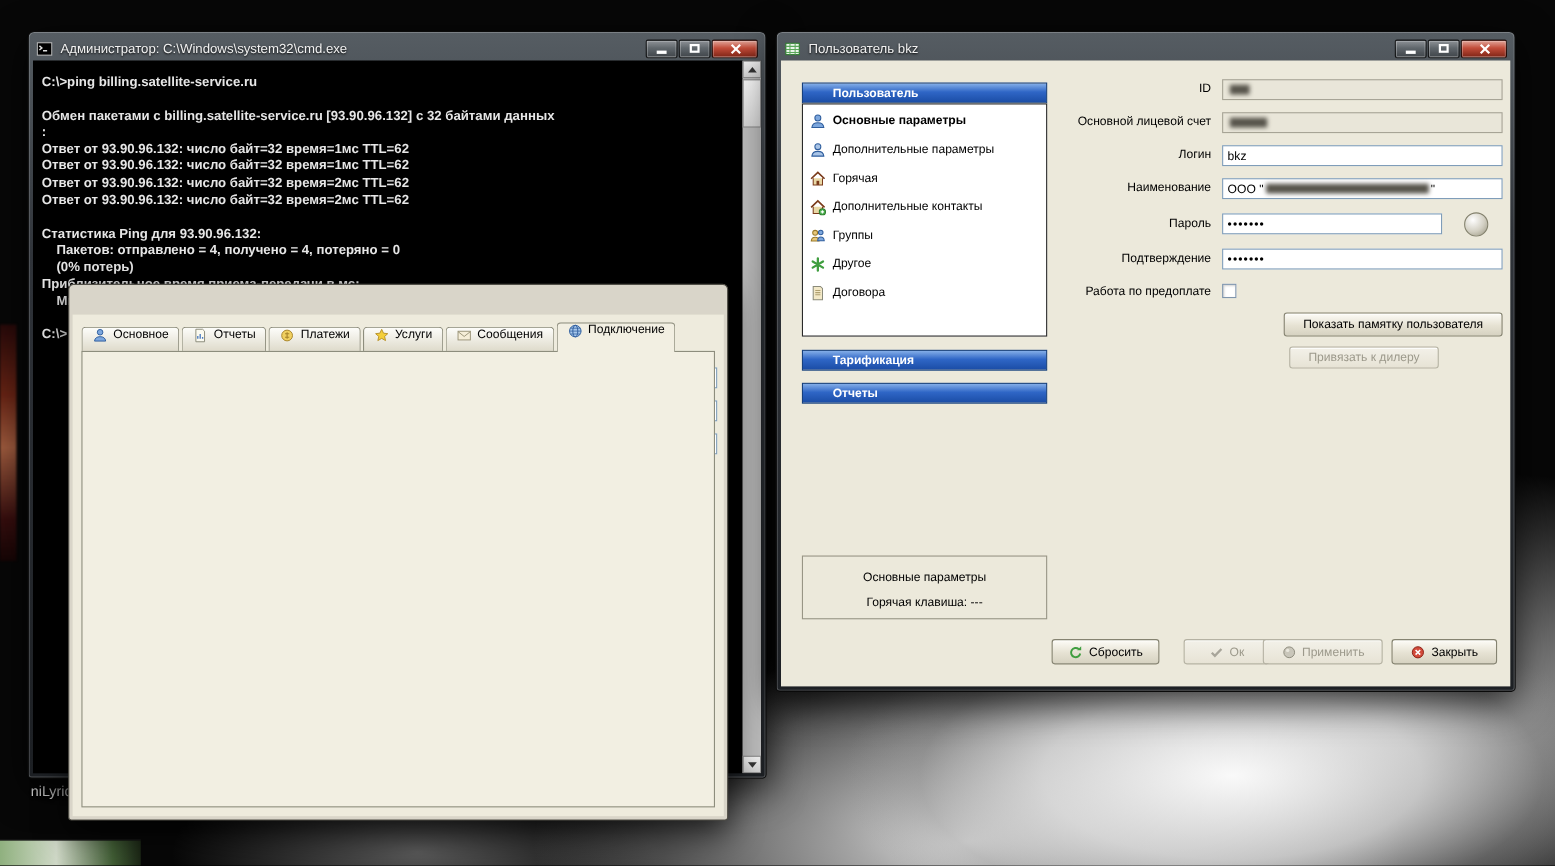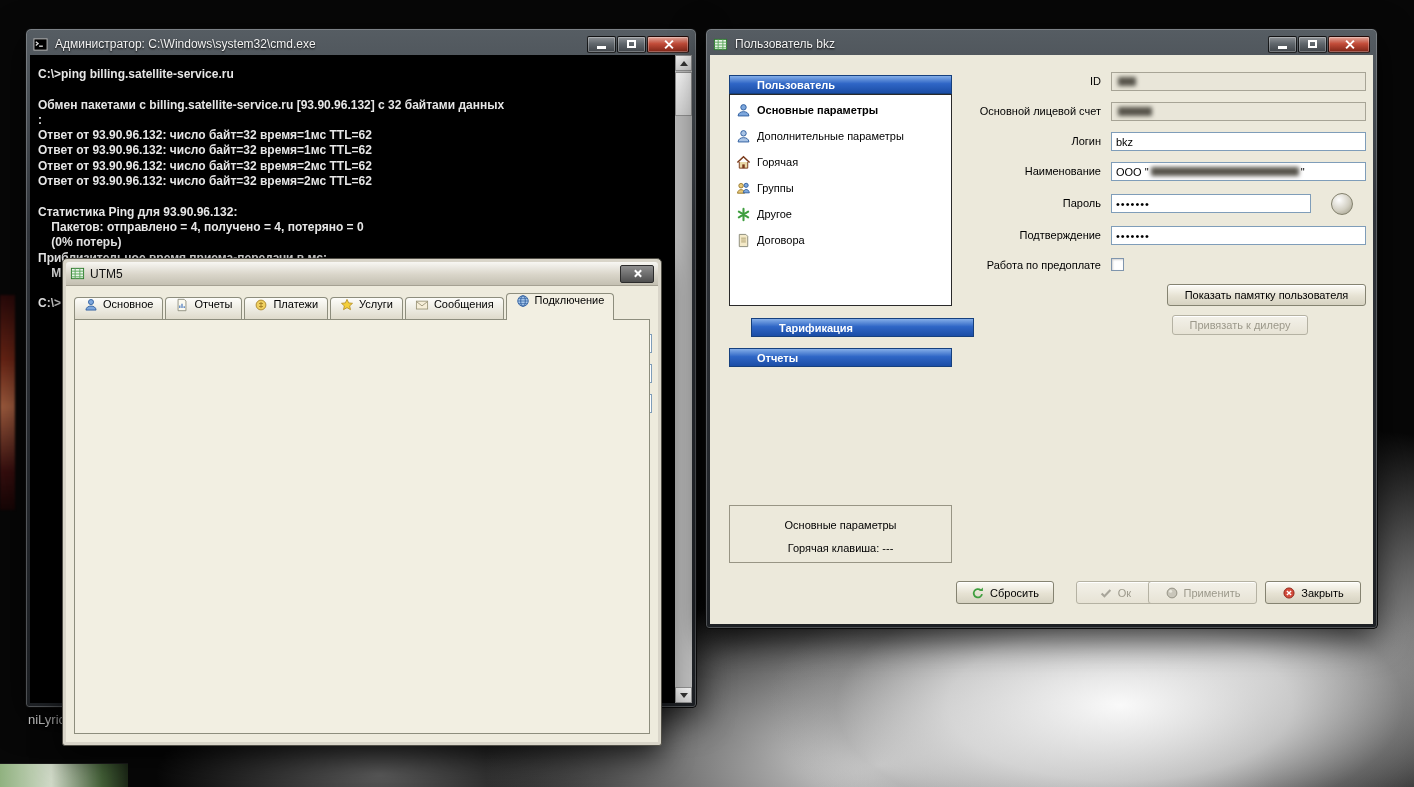--- a/index.html
+++ b/index.html
@@ -157,30 +157,20 @@
           </div>
         <div class="sb-thumb"></div>
         <div class="sb-btn" style="bottom:0;">
             <div class="tri down"></div>
           </div>
       </div>
     </div>
   </div>
 
   <div class="dialog" style="left:62px;top:258px;width:600px;height:488px;z-index:30;">
-    <div class="dlg-title">
-      <svg class="ic" viewBox="0 0 16 16">
-          <rect x="1.5" y="2.5" width="13" height="11" fill="#eaf4ea" stroke="#2a7a2a"></rect>
-          <path d="M1.5 5.5h13M1.5 8.5h13M1.5 11.5h13M5.5 2.5v11M10.5 2.5v11" fill="none" stroke="#5aa85a"></path>
-        </svg>
-      <span>UTM5</span>
-      <div class="dlg-close">
-          <div class="ico-x"></div>
-        </div>
-    </div>
     <div class="dlg-body">
       <div class="tabs">
         <div class="tab">
           <svg class="ic" style="width:14px;height:14px" viewBox="0 0 16 16">
               <circle cx="8" cy="4.6" r="2.9" fill="#7da7dd" stroke="#2f5e9e"></circle>
               <path d="M2.2 13.8c.3-3.2 2.7-4.6 5.8-4.6s5.5 1.4 5.8 4.6z" fill="#7da7dd" stroke="#2f5e9e"></path>
             </svg>
           <span>Основное</span>
         </div>
         <div class="tab">
@@ -322,20 +312,29 @@
         <div class="li">
           <svg class="ic" viewBox="0 0 16 16">
               <path d="M1.5 8L8 1.8 14.5 8" fill="none" stroke="#7a3a1a" stroke-width="1.6"></path>
               <path d="M3.5 7.5V14h9V7.5" fill="#e9d8a6" stroke="#7a3a1a"></path>
               <rect x="6.7" y="10" width="2.6" height="4" fill="#7a3a1a"></rect>
             </svg>
           <span>Горячая</span>
         </div>
         <div class="li">
           <svg class="ic" viewBox="0 0 16 16">
+              <path d="M1.5 8L8 1.8 14.5 8" fill="none" stroke="#7a3a1a" stroke-width="1.6"></path>
+              <path d="M3.5 7.5V14h9V7.5" fill="#e9d8a6" stroke="#7a3a1a"></path>
+              <circle cx="12.4" cy="12.4" r="3" fill="#4caf50" stroke="#2a7a2a"></circle>
+              <path d="M12.4 10.8v3.2M10.8 12.4h3.2" fill="none" stroke="#fff"></path>
+            </svg>
+          <span>Дополнительные контакты</span>
+        </div>
+        <div class="li">
+          <svg class="ic" viewBox="0 0 16 16">
               <circle cx="5.4" cy="5" r="2.4" fill="#e8c87a" stroke="#9a7a2a"></circle>
               <path d="M1.6 13c.2-2.6 2-3.8 3.8-3.8S9 10.4 9.2 13z" fill="#e8c87a" stroke="#9a7a2a"></path>
               <circle cx="10.8" cy="4.6" r="2.2" fill="#7da7dd" stroke="#2f5e9e"></circle>
               <path d="M7.8 12.6c.2-2.4 1.6-3.6 3-3.6 1.6 0 3.2 1.2 3.4 3.6z" fill="#7da7dd" stroke="#2f5e9e"></path>
             </svg>
           <span>Группы</span>
         </div>
         <div class="li">
           <svg class="ic" viewBox="0 0 16 16">
               <path d="M8 2v12M3 5l10 6M13 5L3 11" fill="none" stroke="#3f9e3f" stroke-width="2.2" stroke-linecap="round"></path>
@@ -343,21 +342,21 @@
           <span>Другое</span>
         </div>
         <div class="li">
           <svg class="ic" viewBox="0 0 16 16">
               <path d="M3.5 1.5h7l2 2v11h-9z" fill="#f3e9c8" stroke="#8a8a7a"></path>
               <path d="M5.5 5.5h5M5.5 7.5h5M5.5 9.5h5" fill="none" stroke="#b0a070"></path>
             </svg>
           <span>Договора</span>
         </div>
       </div>
-      <div class="bluehdr" style="left:19px;top:263px;width:223px;margin-left:22px;">
+      <div class="bluehdr" style="left:19px;top:263px;width:223px;">
           <span>Тарификация</span>
         </div>
       <div class="bluehdr" style="left:19px;top:293px;width:223px;">
           <span>Отчеты</span>
         </div>
 
       <div class="infobox" style="left:19px;top:450px;width:223px;height:58px;">
         <span>Основные параметры</span>
         <span>Горячая клавиша: ---</span>
       </div>

